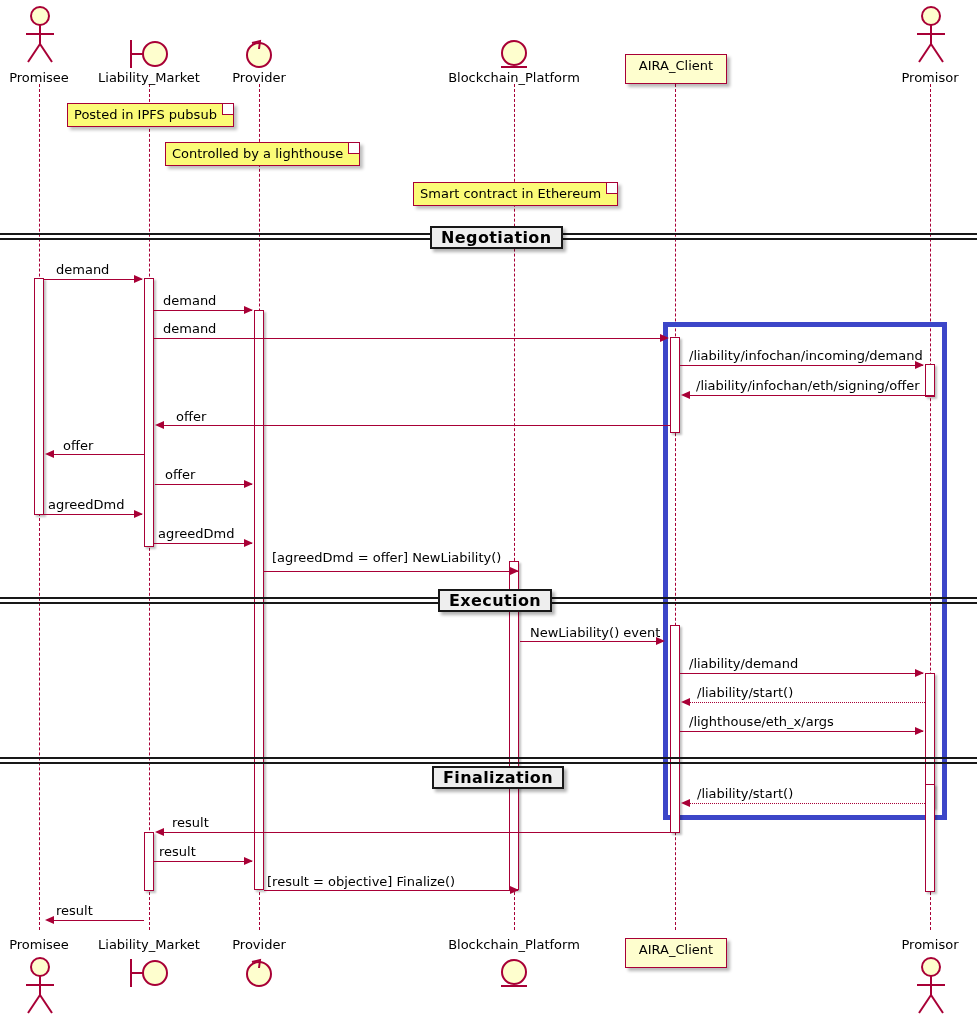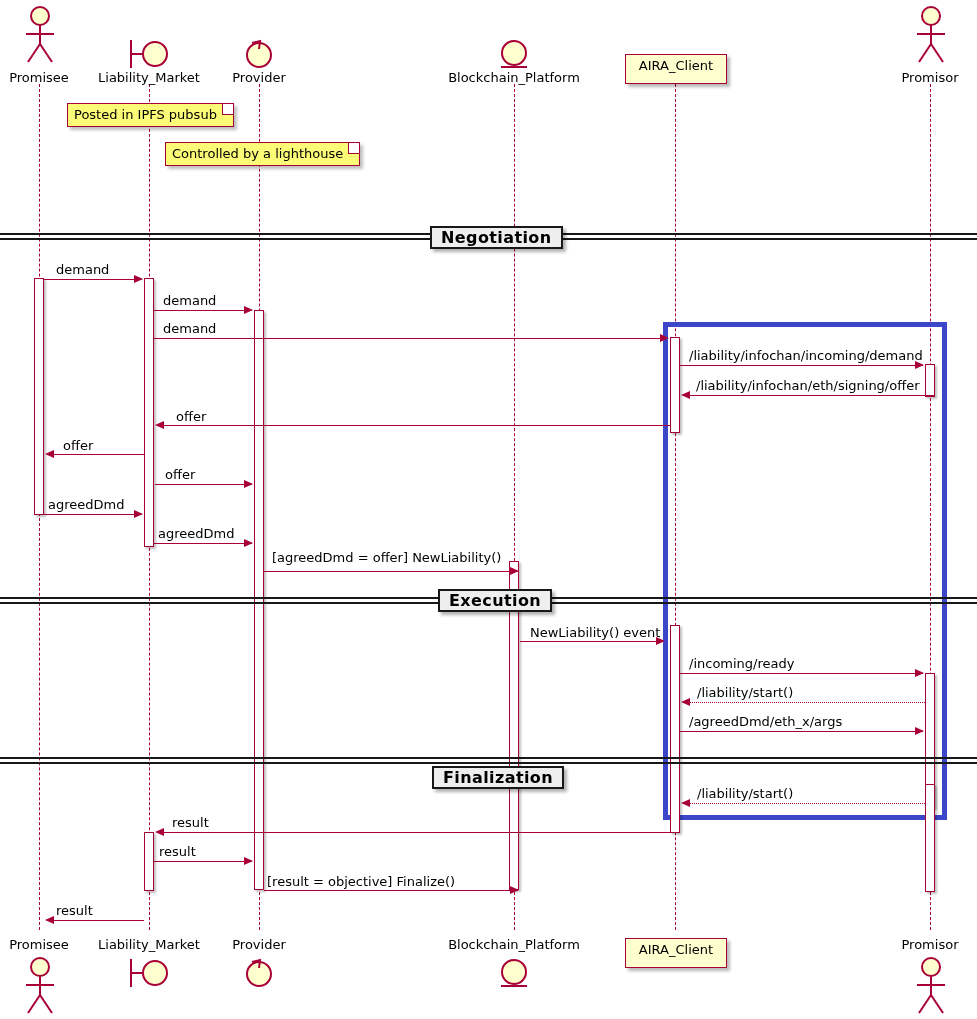--- a/index.html
+++ b/index.html
@@ -196,20 +196,24 @@
   <div class="pname" style="left:890px; top:70px; width:80px;">Promisor</div>
 
   <div class="note" style="left:165px; top:142px; height:24px;">
     <span>Controlled by a lighthouse</span>
     <span class="fold"></span>
   </div>
   <div class="note" style="left:67px; top:103px; height:24px;">
     <span>Posted in IPFS pubsub</span>
     <span class="fold"></span>
   </div>
+  <div class="note" style="left:413px; top:182px; height:24px;">
+    <span>Smart contract in Ethereum</span>
+    <span class="fold"></span>
+  </div>
 
   <div class="activation" style="left:34px; top:278px; height:237px;"></div>
 
   <div class="activation" style="left:144px; top:278px; height:269px;"></div>
 
   <div class="activation" style="left:254px; top:310px; height:580px;"></div>
 
   <div class="activation" style="left:509px; top:561px; height:329px;"></div>
 
   <div class="activation" style="left:670px; top:337px; height:96px;"></div>
@@ -275,29 +279,29 @@
   <div class="divider-lines" style="top:597px;">
     <i class="a"></i>
       <i class="b"></i>
   </div>
   <div class="divider-label" style="left:438px; top:589px;">Execution</div>
 
   <div class="msg-label" style="left:530px; top:625px;">NewLiability() event</div>
   <div class="msg-line" style="left:520px; top:641px; width:143px;"></div>
   <div class="arrowhead right" style="left:656px; top:637px;"></div>
 
-  <div class="msg-label" style="left:689px; top:656px;">/incoming/ready</div>
+  <div class="msg-label" style="left:689px; top:656px;">/liability/demand</div>
   <div class="msg-line" style="left:680px; top:673px; width:243px;"></div>
   <div class="arrowhead right" style="left:915px; top:669px;"></div>
 
   <div class="msg-label" style="left:697px; top:685px;">/liability/start()</div>
   <div class="msg-line dotted" style="left:689px; top:702px; width:236px;"></div>
   <div class="arrowhead left" style="left:681px; top:698px;"></div>
 
-  <div class="msg-label" style="left:689px; top:714px;">/agreedDmd/eth_x/args</div>
+  <div class="msg-label" style="left:689px; top:714px;">/lighthouse/eth_x/args</div>
   <div class="msg-line" style="left:680px; top:731px; width:243px;"></div>
   <div class="arrowhead right" style="left:915px; top:727px;"></div>
 
   <div class="divider-lines" style="top:757px;">
     <i class="a"></i>
       <i class="b"></i>
   </div>
   <div class="divider-label" style="left:432px; top:766px;">Finalization</div>
 
   <div class="msg-label" style="left:697px; top:786px;">/liability/start()</div>

